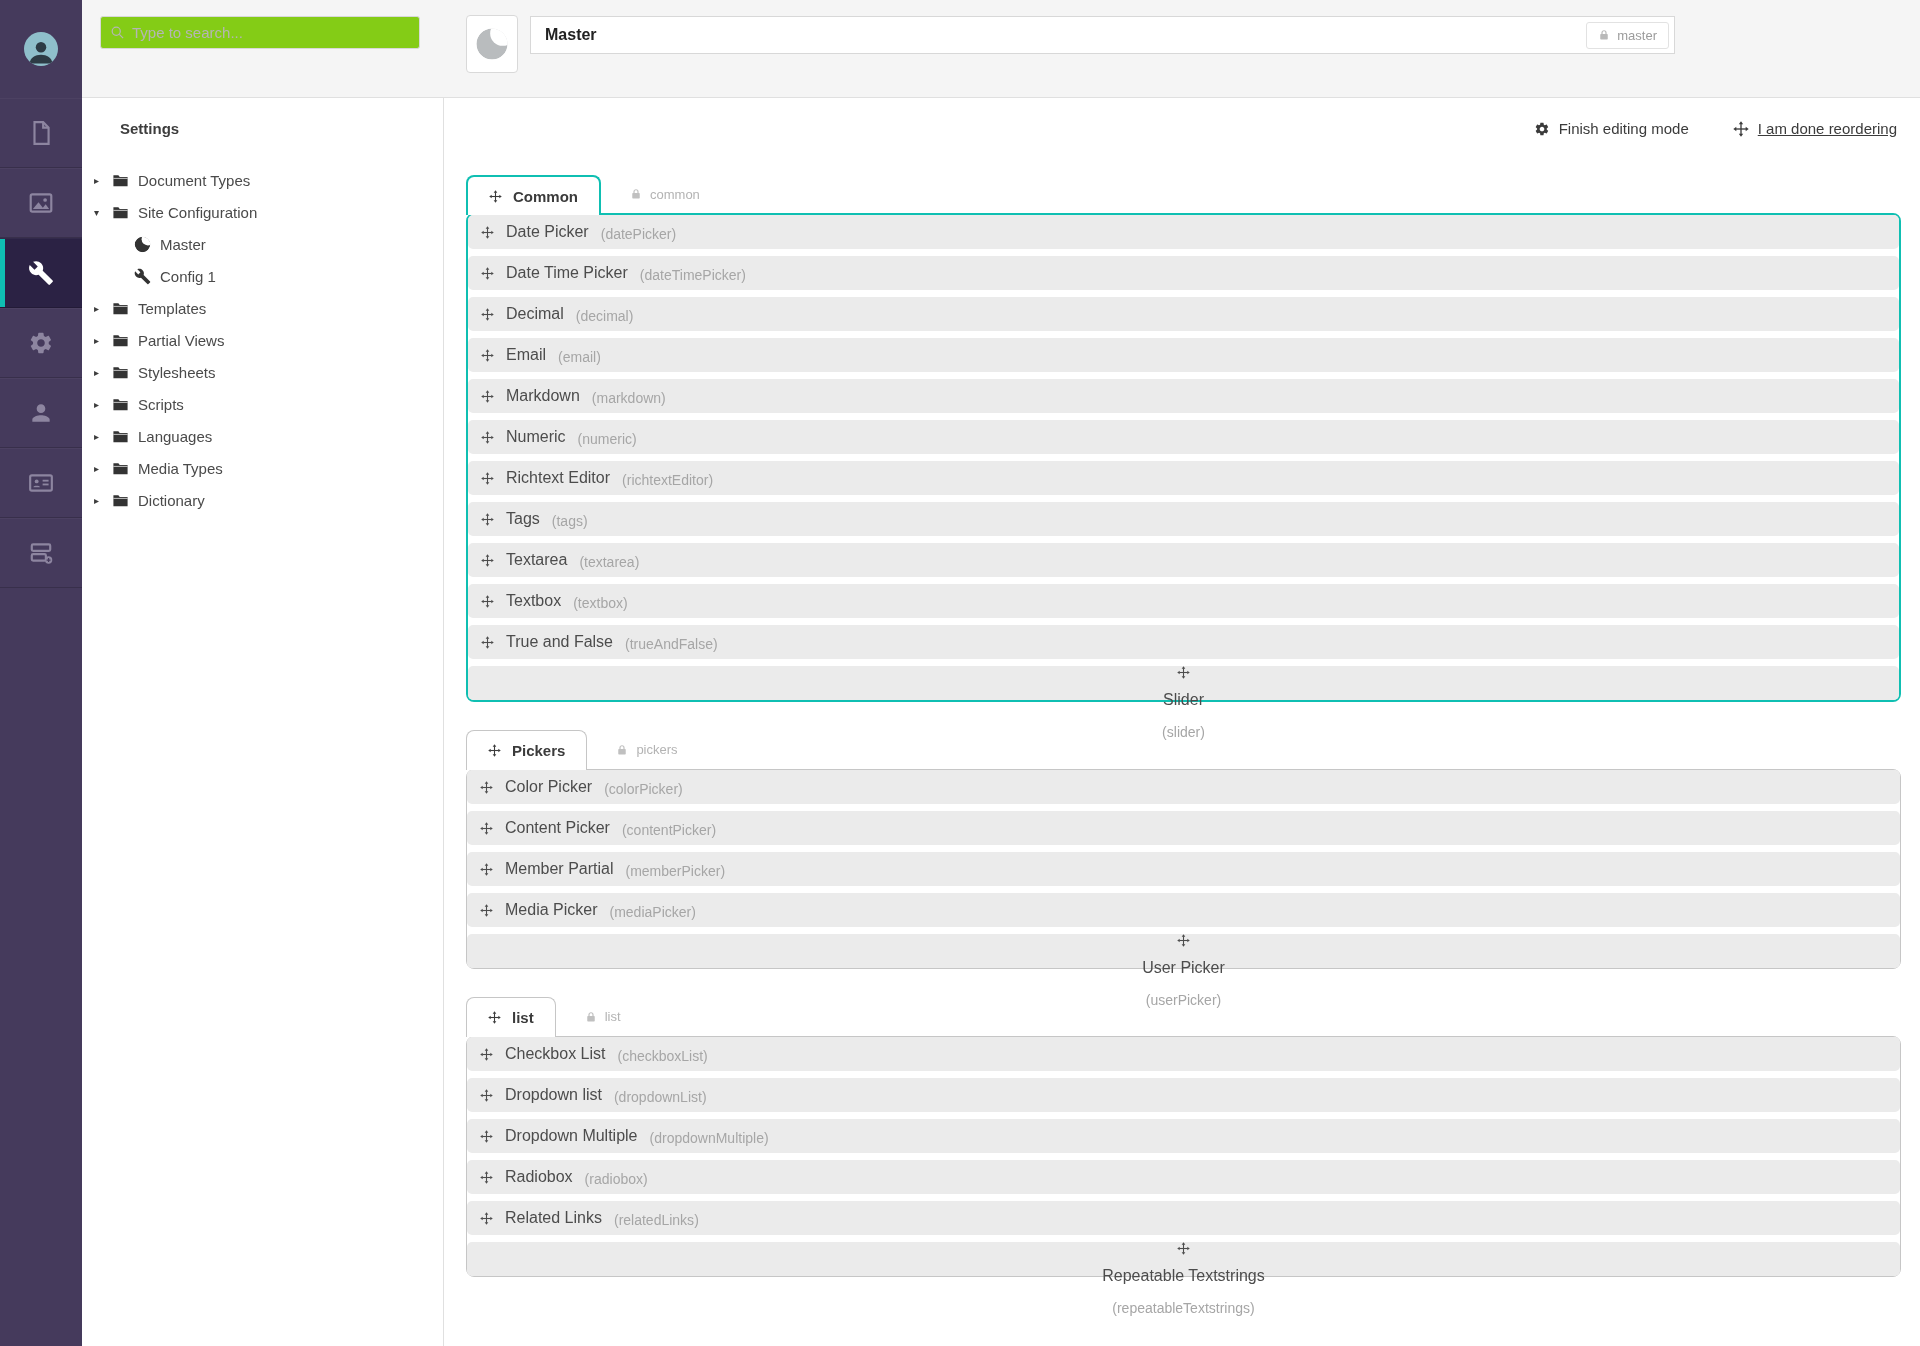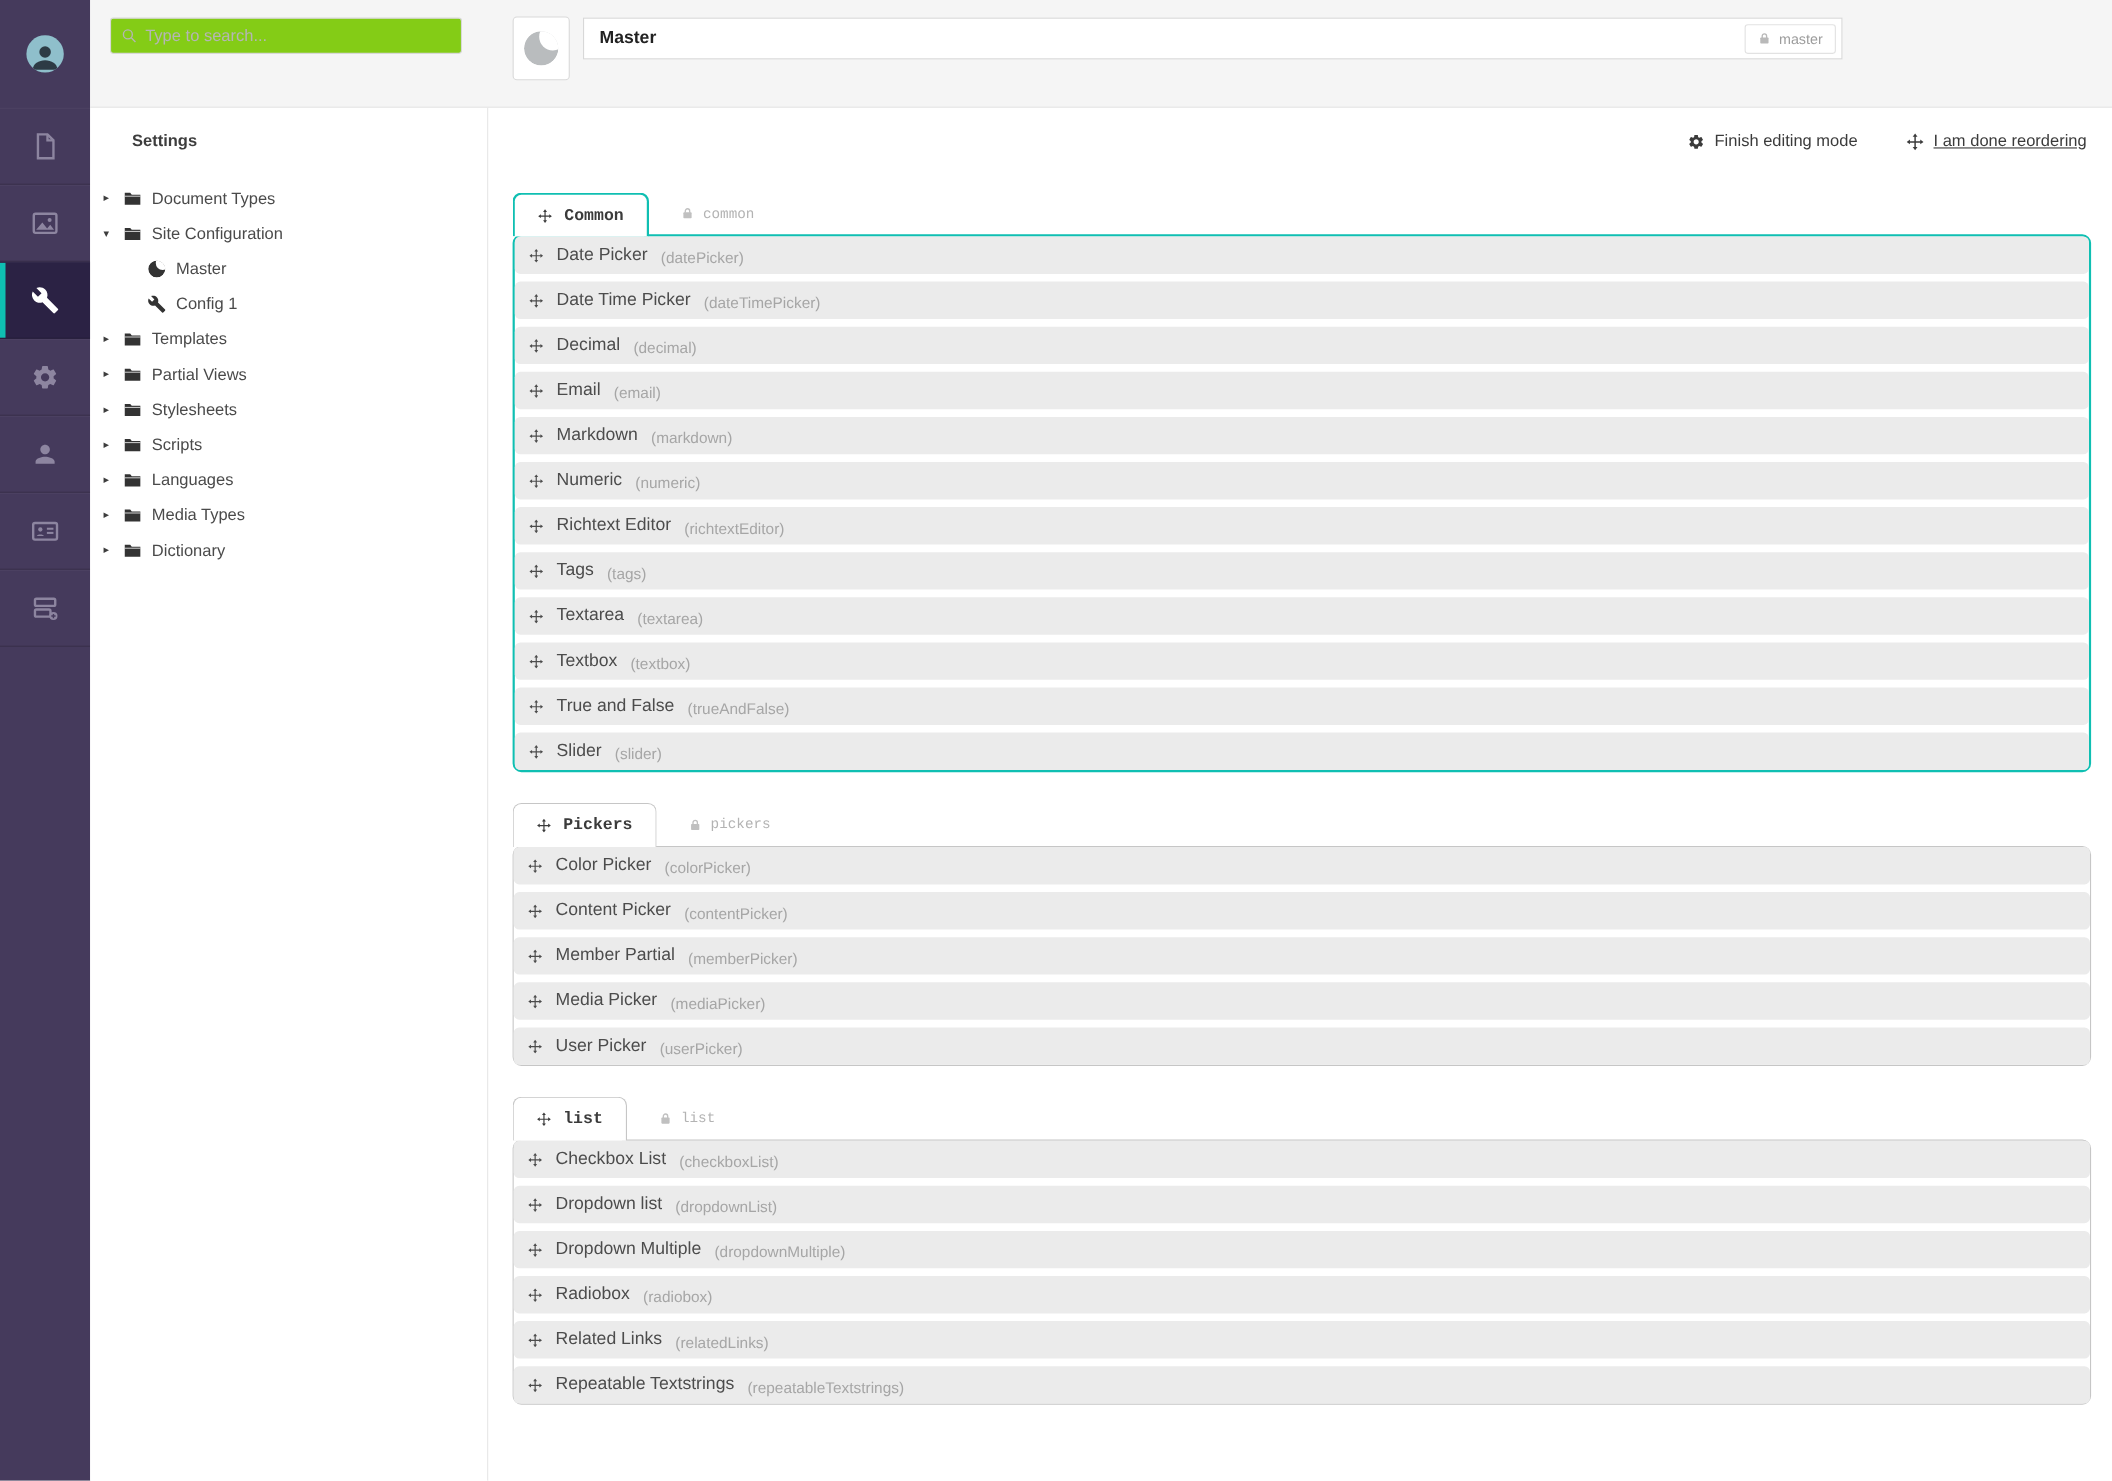--- a/index.html
+++ b/index.html
@@ -67,35 +67,35 @@
   
   #content{position:absolute;left:444px;top:98px;right:0;bottom:0;background:#fff;}
   .actions{position:absolute;top:22px;right:23px;display:flex;gap:44px;align-items:flex-end;
     font-size:15px;color:#3b3b3b;}
   .action-btn{display:flex;align-items:center;gap:9px;cursor:pointer;}
   .action-btn svg{width:16px;height:16px;color:#3b3b3b;}
   .action-btn.link .action-label{text-decoration:underline;}
 
   #groups{position:absolute;left:22px;top:77px;width:1435px;}
   .group{margin-bottom:28px;}
-  .tabrow{display:flex;align-items:center;font-family:Liberation Mono, monospace;}
+  .tabrow{display:flex;align-items:center;}
   .group-tab{position:relative;z-index:2;display:flex;align-items:center;gap:11px;height:40px;
     padding:0 21px;background:#fff;border:1px solid #c6c6c6;border-bottom:none;
     border-radius:8px 8px 0 0;margin-bottom:-1px;font-size:15px;font-weight:bold;color:#3b3b3b;
     cursor:move;}
   .group-tab svg{width:13px;height:13px;color:#3b3b3b;}
   .group-alias{display:flex;align-items:center;gap:8px;margin-left:29px;color:#b3b3b3;
     font-size:13px;cursor:pointer;}
   .group-alias svg{width:12px;height:12px;color:#c0c0c0;}
   .group-box{background:#fff;border:1px solid #c6c6c6;border-radius:8px;}
   .group.selected .group-tab{border:2px solid var(--accent);border-bottom:none;margin-bottom:-2px;}
   .group.selected .group-box{border:2px solid var(--accent);}
   .prop-row{height:34px;margin-bottom:7px;background:var(--row-bg);border-radius:5px;
     display:flex;align-items:center;gap:12px;padding:0 13px;cursor:move;}
-  .prop-row:last-child{margin-bottom:0;}
+  .prop-row:last-child{margin-bottom:0;flex-direction:column;}
   .prop-row svg{width:13px;height:13px;color:#4c4c4c;flex:none;}
   .prop-label{font-size:16px;color:#4c4c4c;}
   .prop-alias{font-size:14px;color:#a6a6a6;padding-top:3px;}
   .prop-alias::before{content:"(";}
   .prop-alias::after{content:")";}
 </style>
 </head>
 <body>
 
 <svg class="sprite" xmlns="http://www.w3.org/2000/svg">

